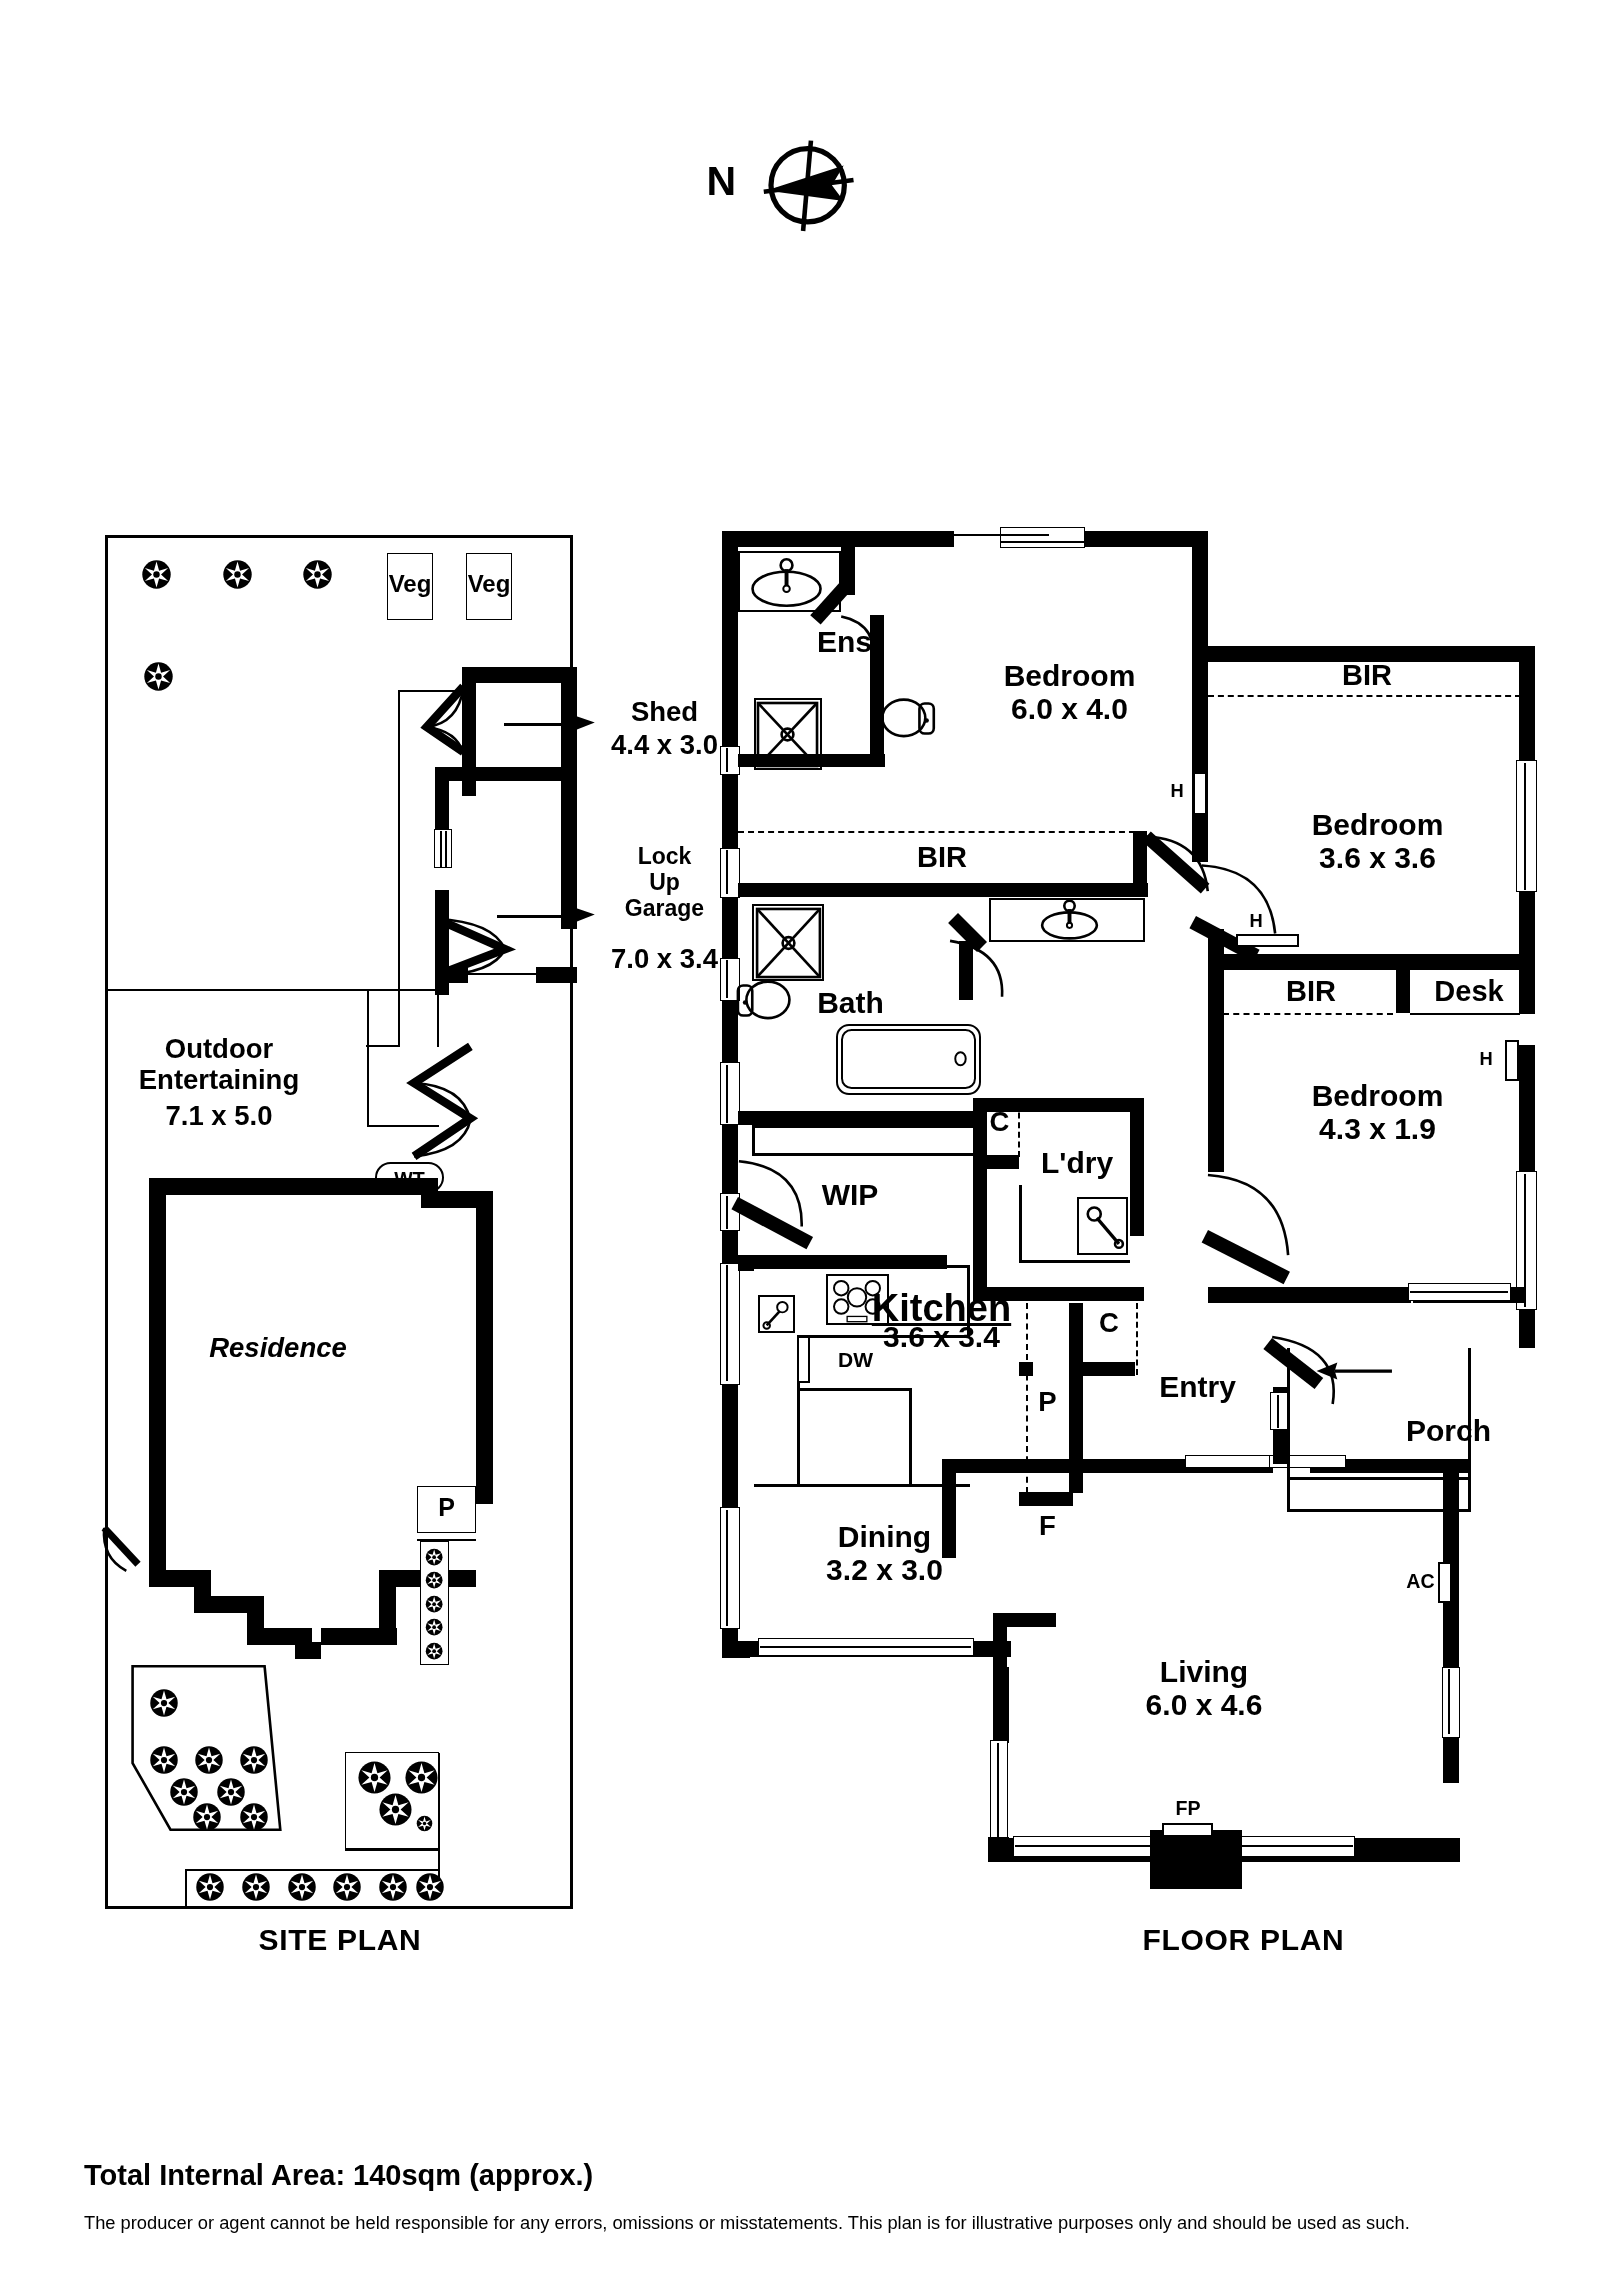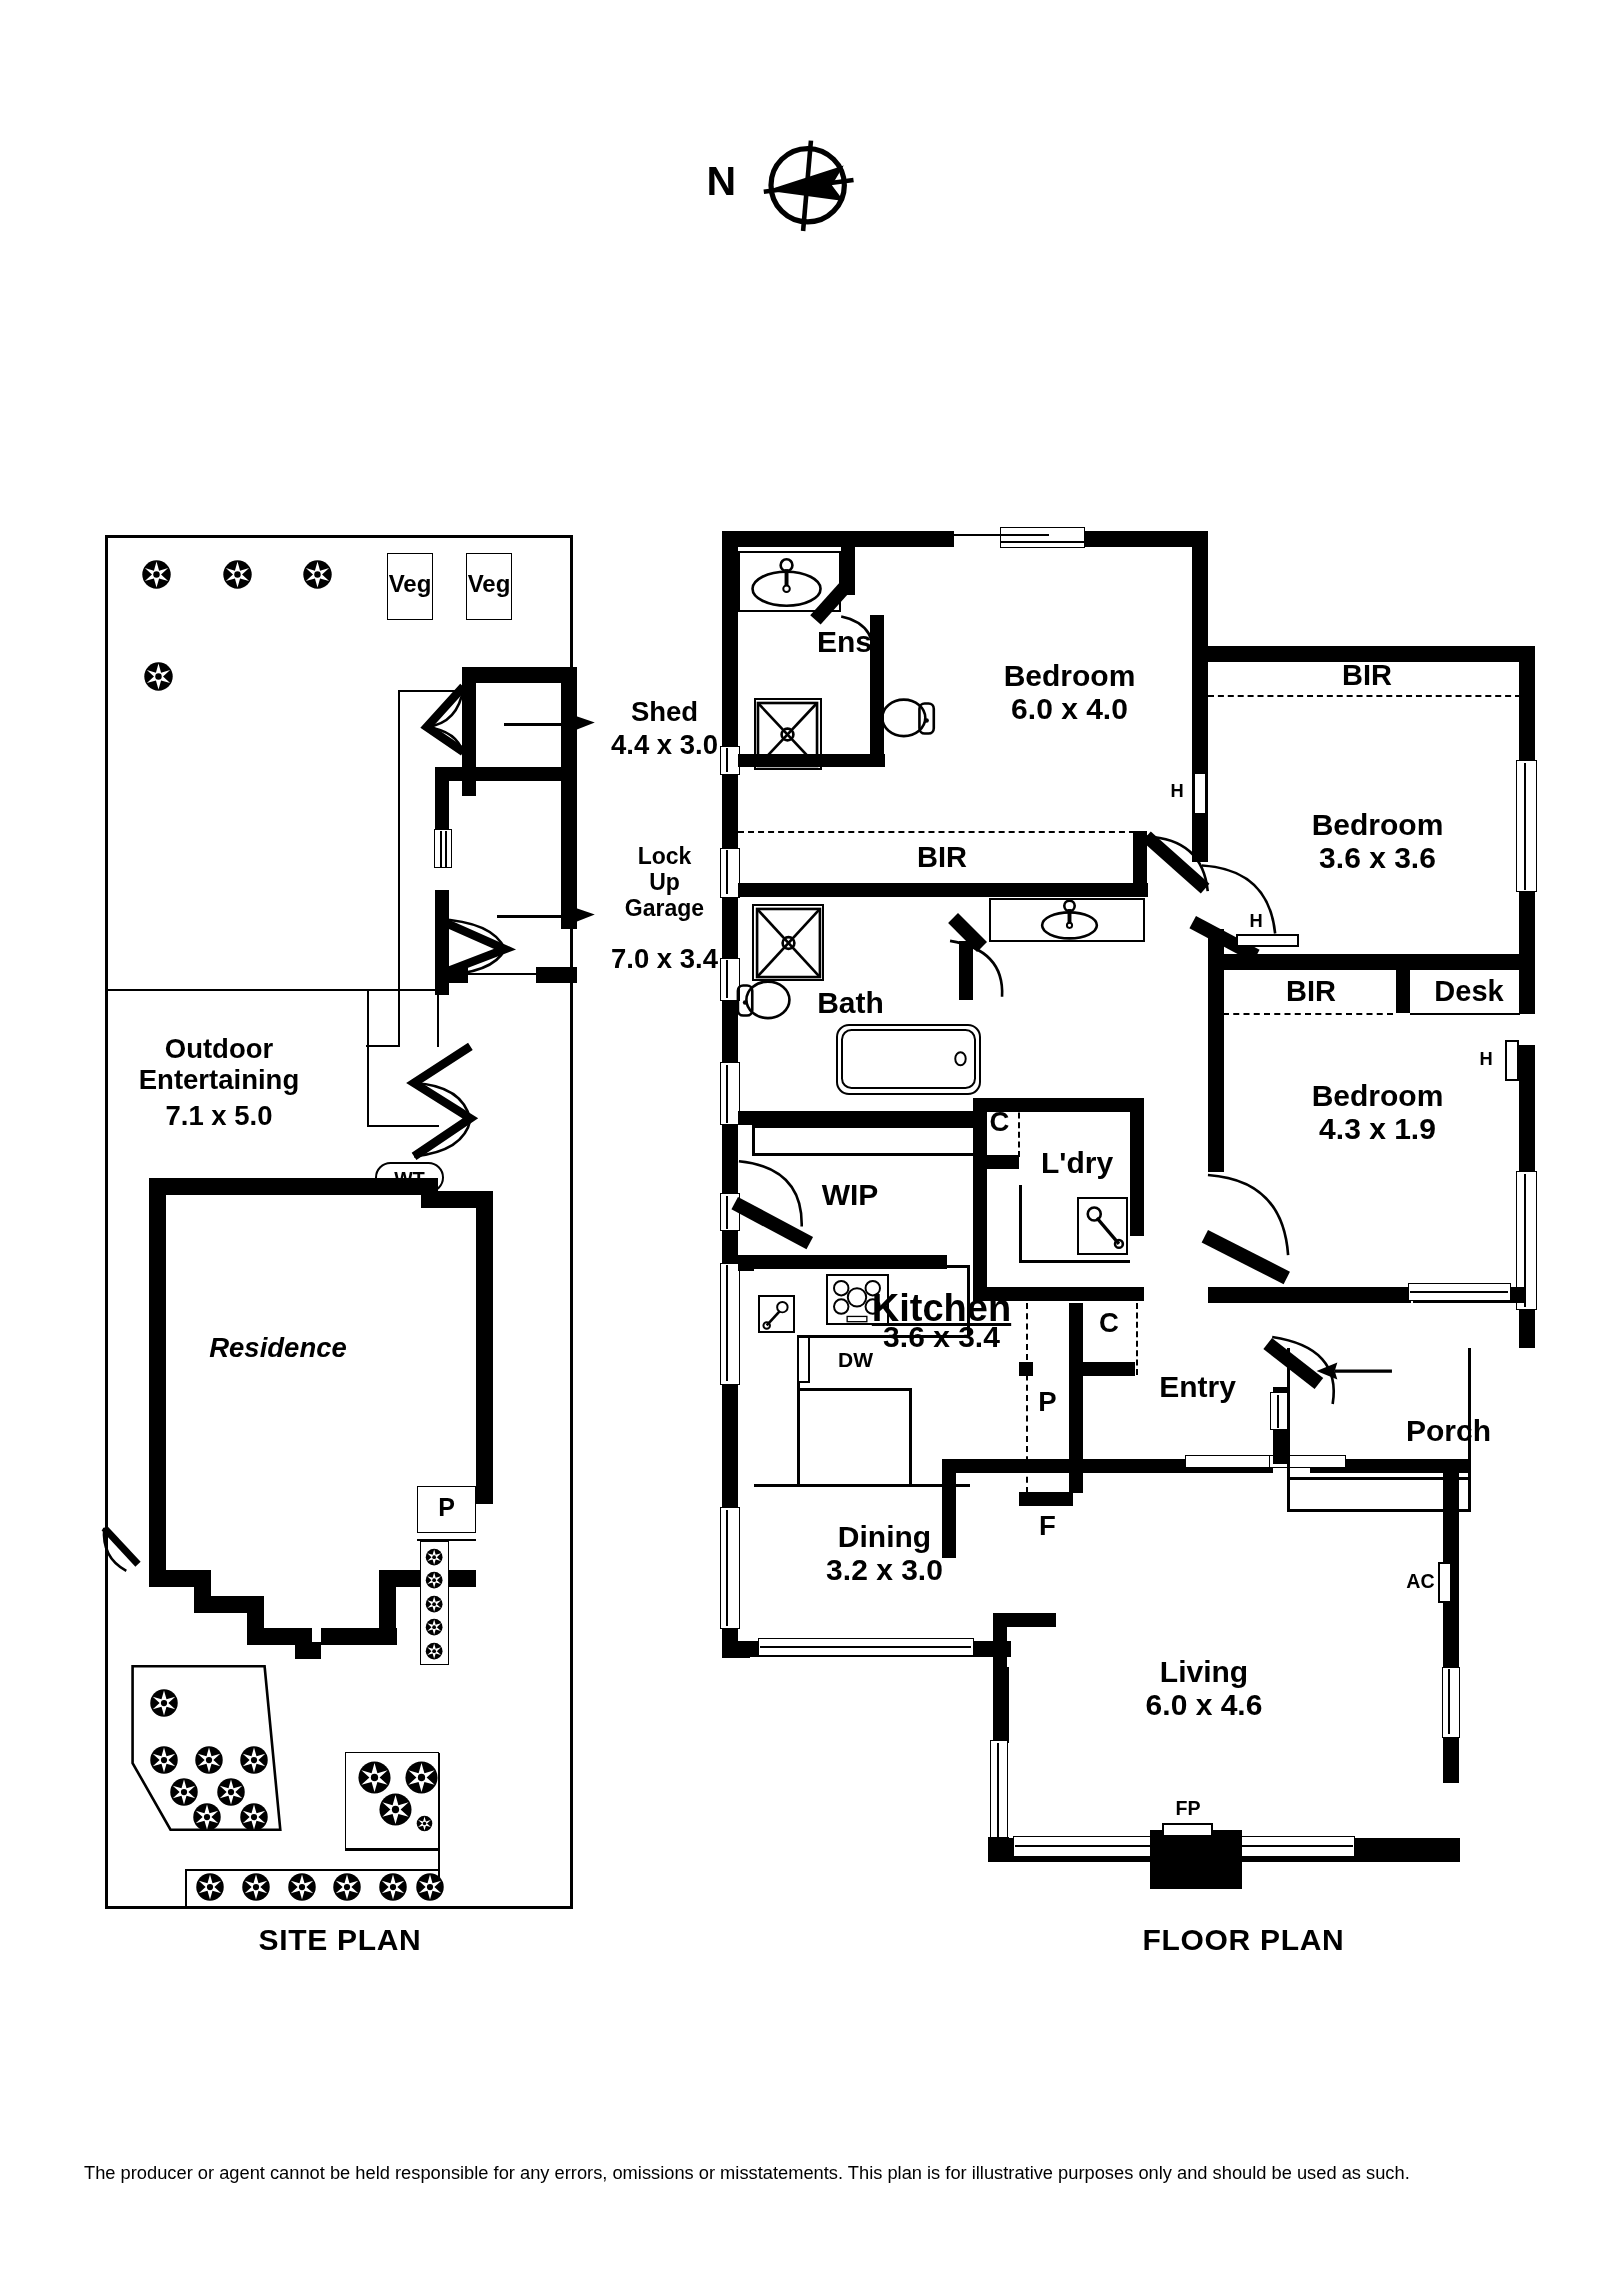--- a/index.html
+++ b/index.html
@@ -636,17 +636,18 @@
     <div class="wall" style="left:1150px;top:1830px;width:92px;height:59px;"></div>
     <div class="boxthin" style="left:1162px;top:1823px;width:51px;height:14.4px;border-width:2px;background:#fff;"></div>
     <div class="lbl-n" style="left:1163px;top:1798px;width:50px;font-size:19.6px;font-weight:bold;">FP</div>
 
     <div class="wall" style="left:993px;top:1613px;width:63px;height:14.4px;"></div>
 
     <div class="caption" style="left:1021px;top:1923px;width:445px;">FLOOR PLAN</div>
   </div>
 
   <div id="footer">
+    <div class="area">Total Internal Area: 140sqm (approx.)</div>
     <div class="disc">The producer or agent cannot be held responsible for any errors, omissions or misstatements. This plan is for illustrative purposes only and should be used as such.</div>
   </div>
 
 </div>
 
 
 </body></html>

